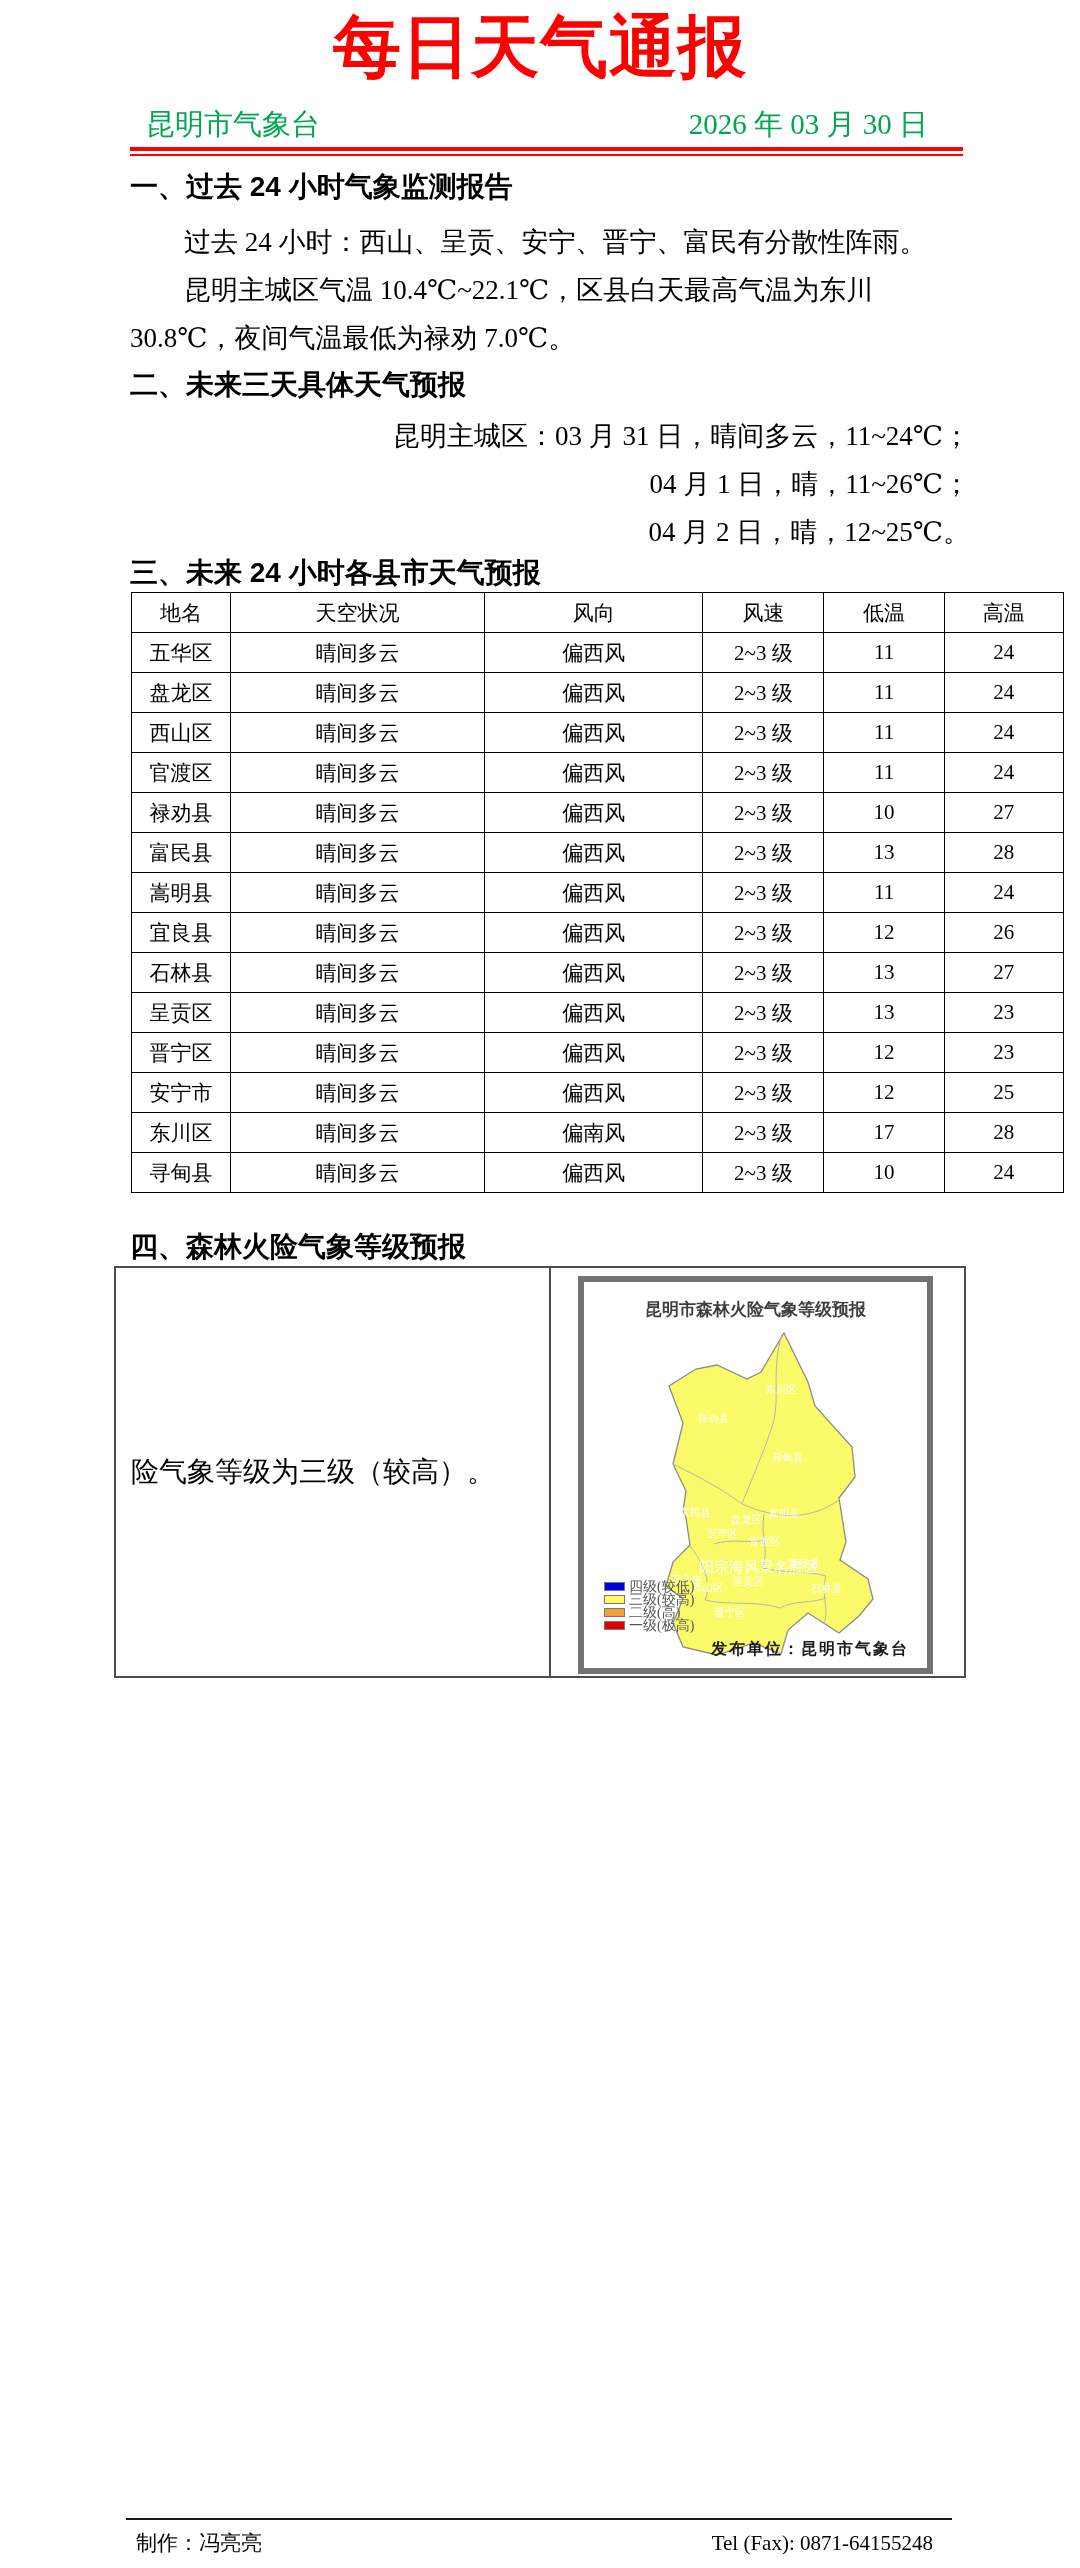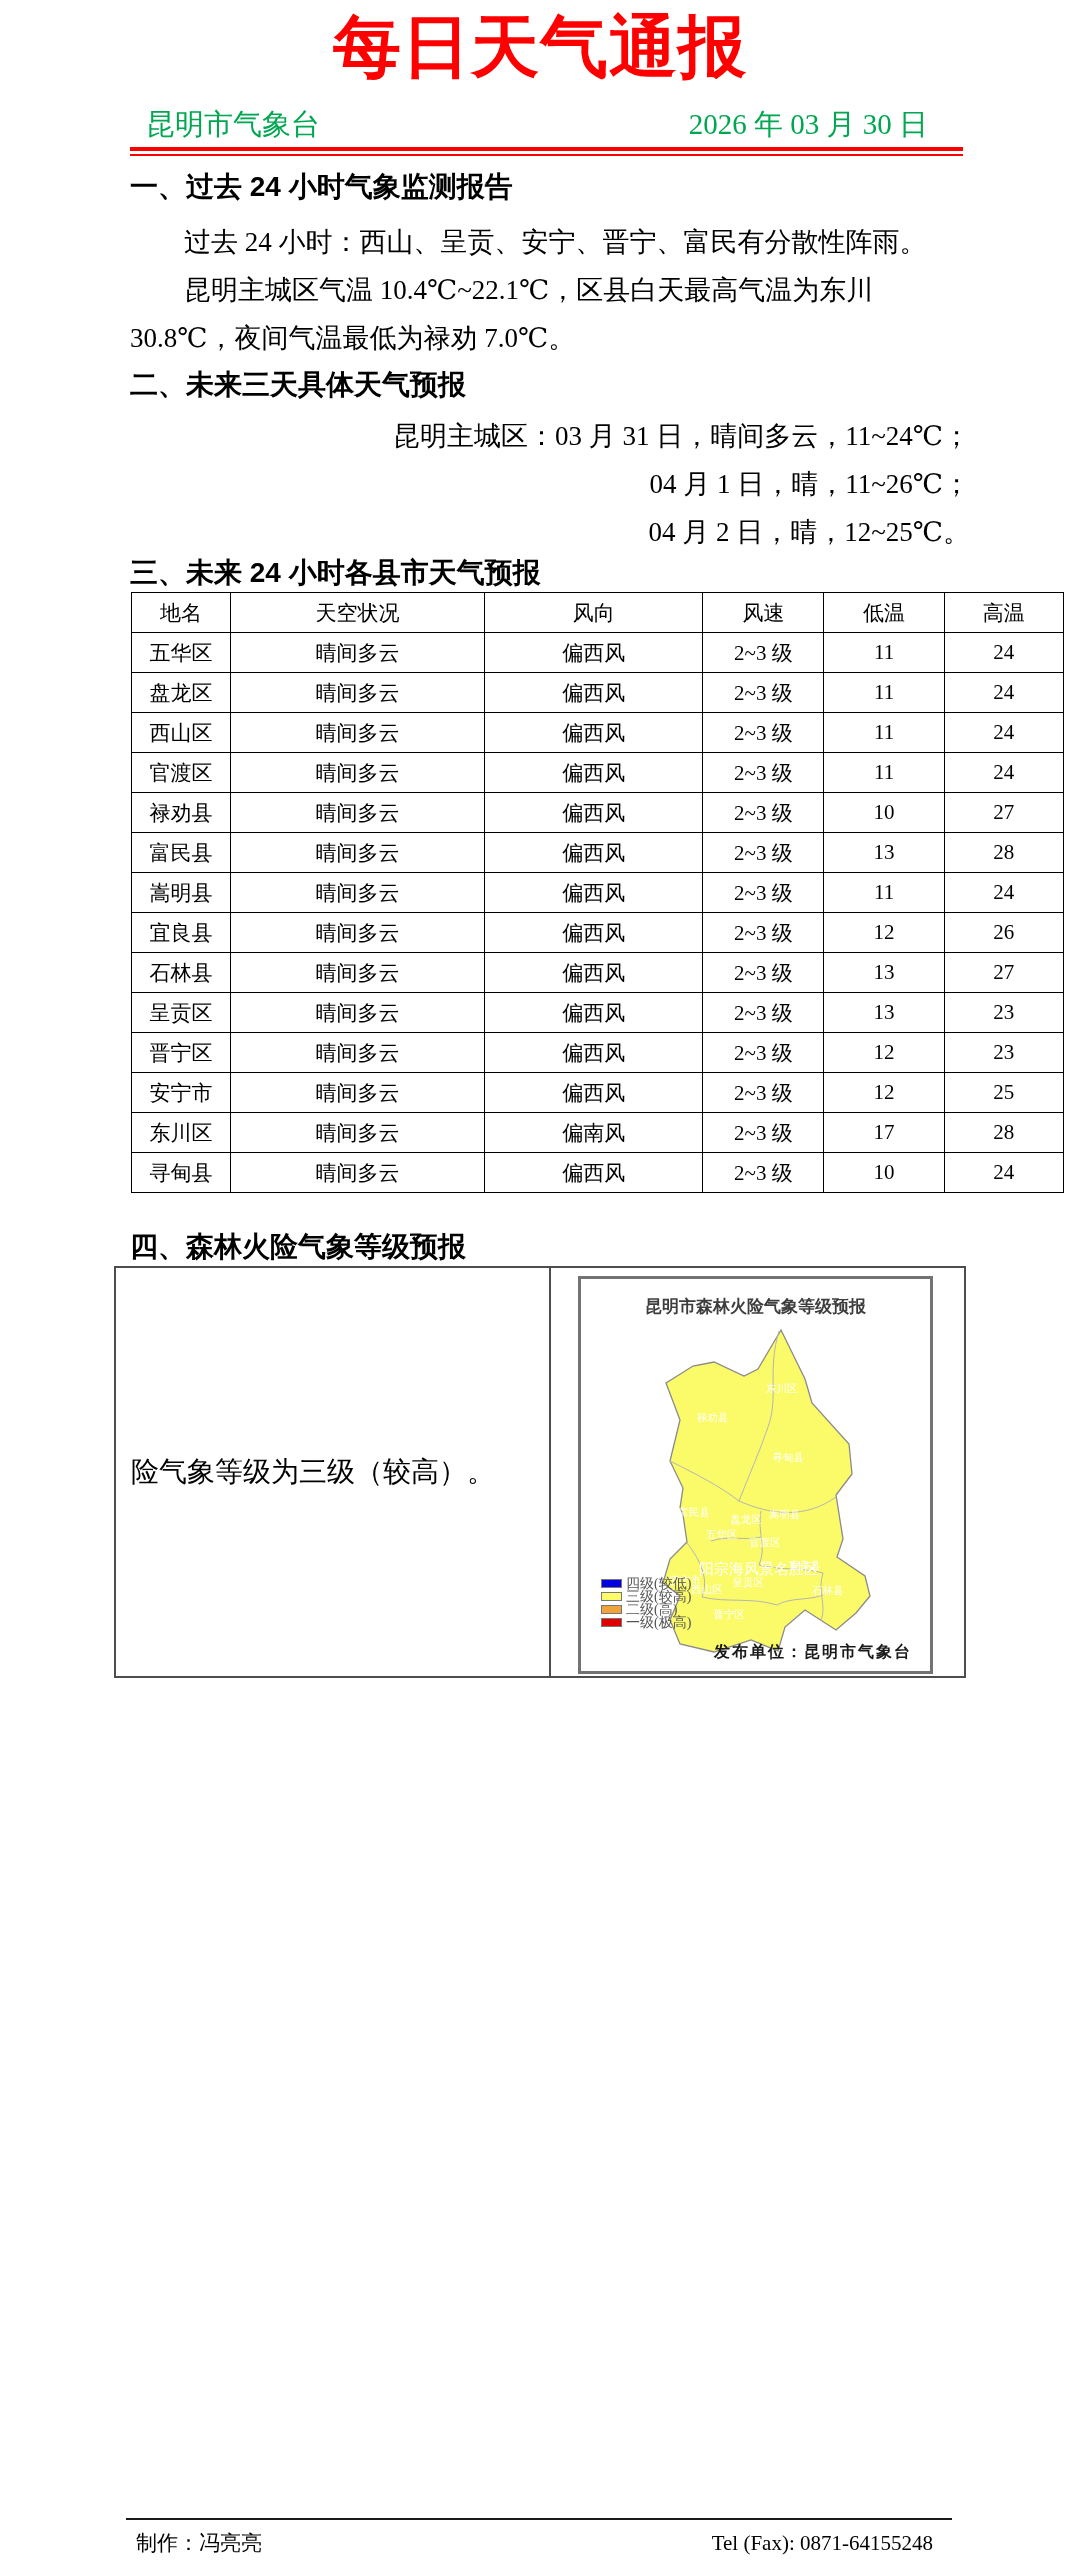--- a/index.html
+++ b/index.html
@@ -28,21 +28,21 @@
     font-size:21px;text-align:center;}
   table.fc th,table.fc td{border:1px solid #000;height:40px;font-weight:normal;
     overflow:hidden;white-space:nowrap;}
   .firebox{top:1266px;left:114px;width:852px;height:412px;
     border:2px solid var(--box-border);display:flex;}
   .fire-note{width:435px;border-right:2px solid var(--box-border);
     display:flex;flex-direction:column;justify-content:center;
     padding:0 14px 0 15px;font-size:28px;line-height:50px;}
   .fire-map-cell{flex:1;position:relative;}
   .map-panel{position:absolute;left:27px;top:8px;width:355px;height:398px;
-    background:#fff;border:3px solid #737373;}
+    background:#fff;border:6px solid #737373;}
   .map-title{position:absolute;top:16px;left:0;width:100%;text-align:center;
     font-family:"Liberation Sans","DejaVu Sans",sans-serif;font-weight:bold;
     font-size:17px;color:#3d3d3d;}
   .map-svg{position:absolute;left:0;top:0;width:355px;height:398px;}
   .map-label{position:absolute;transform:translate(-50%,-50%);color:#ffffff;
     font-family:"Liberation Sans","DejaVu Sans",sans-serif;font-size:10.5px;
     white-space:nowrap;pointer-events:none;}
   .map-label.small{font-size:15px;}
   .legend{position:absolute;left:20px;top:298px;}
   .legend-item{display:flex;align-items:center;height:12px;margin-bottom:1px;}

